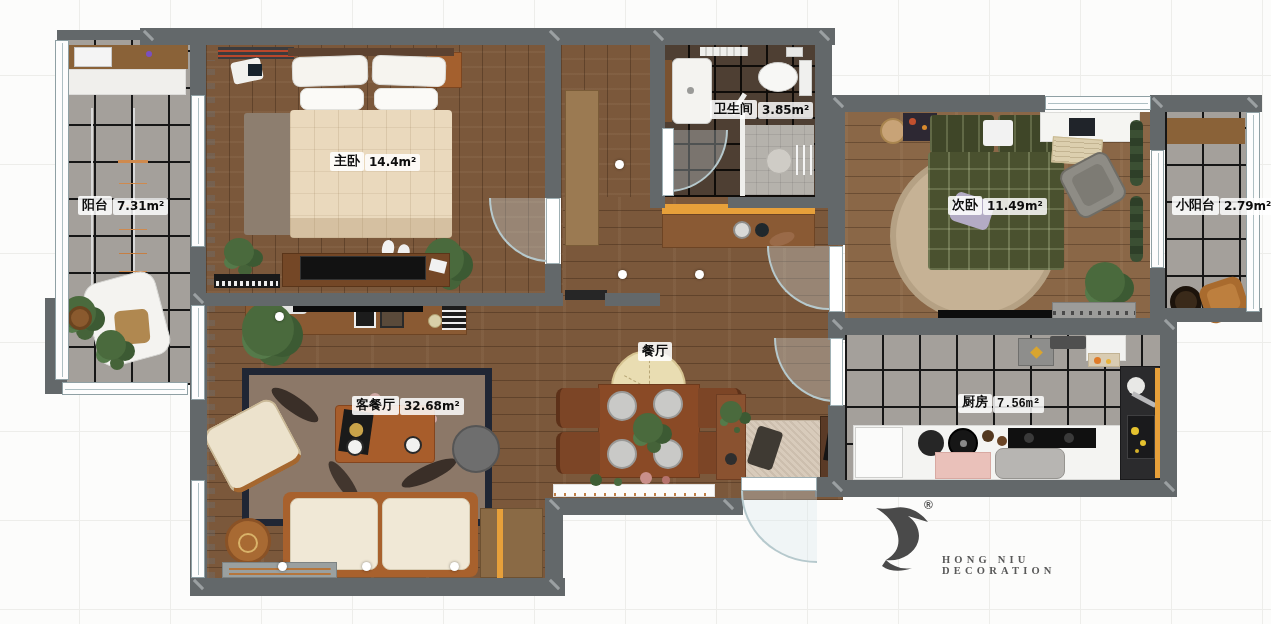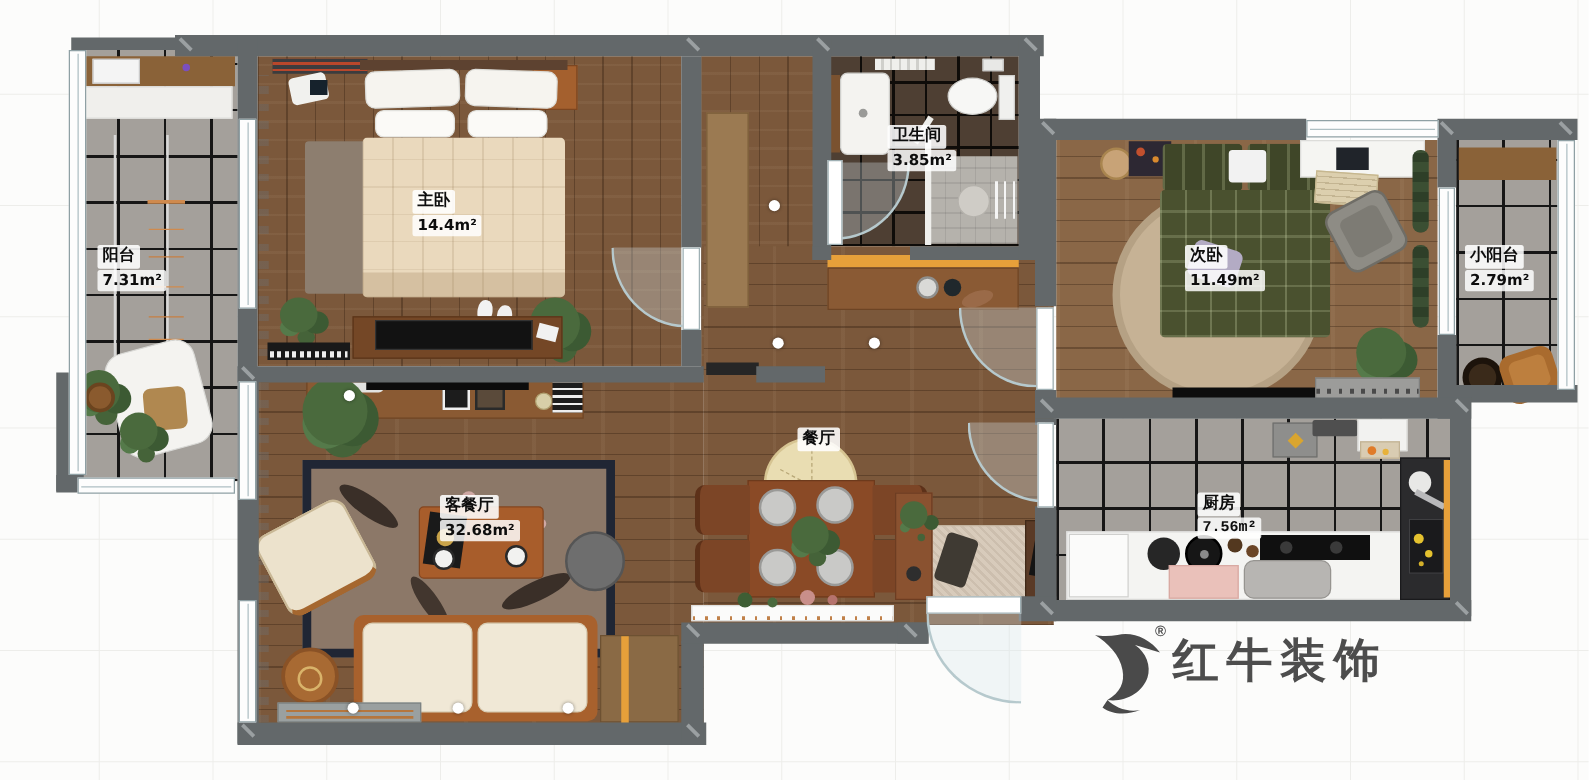--- a/index.html
+++ b/index.html
@@ -28,21 +28,21 @@
   .wood-h{background-color:var(--wood,#7b583b);
     background-image:repeating-linear-gradient(0deg,rgba(35,18,6,.30) 0 1px,transparent 1px 17px),
                      repeating-linear-gradient(90deg,rgba(255,235,205,.05) 0 3px,transparent 3px 55px);}
   .tile{background-color:var(--tile,#a4a09b);
     background-image:repeating-linear-gradient(0deg,#161616 0 2px,transparent 2px 37px),
                      repeating-linear-gradient(90deg,#161616 0 2px,transparent 2px 37px);}
   .tile-dk{background-color:var(--tiledark,#4e3f33);
     background-image:repeating-linear-gradient(0deg,#0f0c09 0 2px,transparent 2px 26px),
                      repeating-linear-gradient(90deg,#0f0c09 0 2px,transparent 2px 26px);}
   .green{border-radius:50%;background:#4a6a3d;box-shadow:14px 6px 0 -5px #3c5a33,-7px 10px 0 -7px #557a4a,6px 18px 0 -8px #456339;}
-  .room-label{position:absolute;z-index:40;display:flex;flex-direction:column;align-items:flex-start;gap:1px;
+  .room-label{position:absolute;z-index:40;display:flex;flex-direction:row;align-items:flex-end;gap:1px;
     font-family:"DejaVu Sans","Liberation Sans",sans-serif;font-weight:bold;color:#0d0d0d;text-align:center;white-space:nowrap;}
   .rl-name{background:rgba(255,255,255,.88);padding:0 4px;font-size:13px;line-height:1.45;border-radius:2px;}
   .rl-area{background:rgba(255,255,255,.84);padding:0 4px;font-size:12px;line-height:1.4;border-radius:2px;}
   .rl-area:empty{display:none;}
   .curtain{position:absolute;z-index:6;width:8px;
     background:repeating-linear-gradient(0deg,rgba(110,110,110,.40) 0 6px,transparent 6px 14px);}
   #logo{position:absolute;left:872px;top:498px;width:260px;height:92px;z-index:40;}
   #logo .cn{position:absolute;left:66px;top:6px;font-size:37px;font-weight:bold;color:#4d4d4d;letter-spacing:6px;
     font-family:"DejaVu Sans",sans-serif;}
   #logo .en{position:absolute;left:70px;top:56px;font-size:10.5px;font-weight:bold;color:#585858;letter-spacing:4.2px;
@@ -368,16 +368,16 @@
   <div class="room-label" style="left:958px;top:394px;font-family:Liberation Mono, monospace;">
     <span class="rl-name">厨房</span>
     <span class="rl-area">7.56m²</span>
   </div>
 
   <div id="logo">
     <svg width="62" height="72" viewBox="0 0 62 72" style="position:absolute;left:0;top:6px;">
       <path d="M4 4 C14 10 24 20 26 32 C28 42 24 50 14 56 C28 58 42 50 46 38 C49 29 45 18 36 12 L56 18 C48 7 34 1 22 4 C16 5 9 5 4 4 Z M14 56 C20 62 30 66 40 64 C30 68 18 68 10 62 Z" fill="#4a4a4a"></path>
     </svg>
     <span class="reg">®</span>
-    <span class="cn">红牛装饰</span>
+    <span class="en">HONG NIU DECORATION</span>
   </div>
 
 </div>
 
 </body></html>

